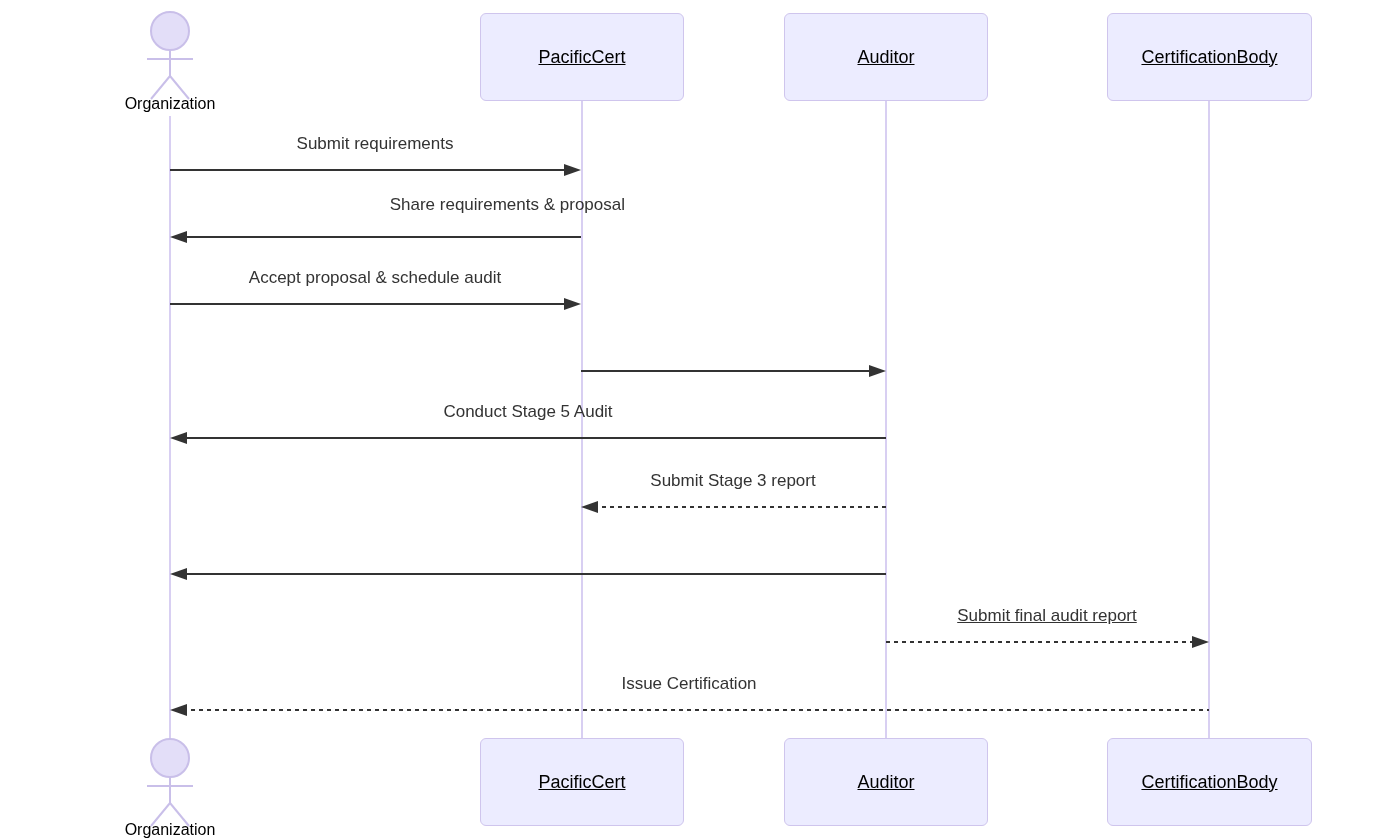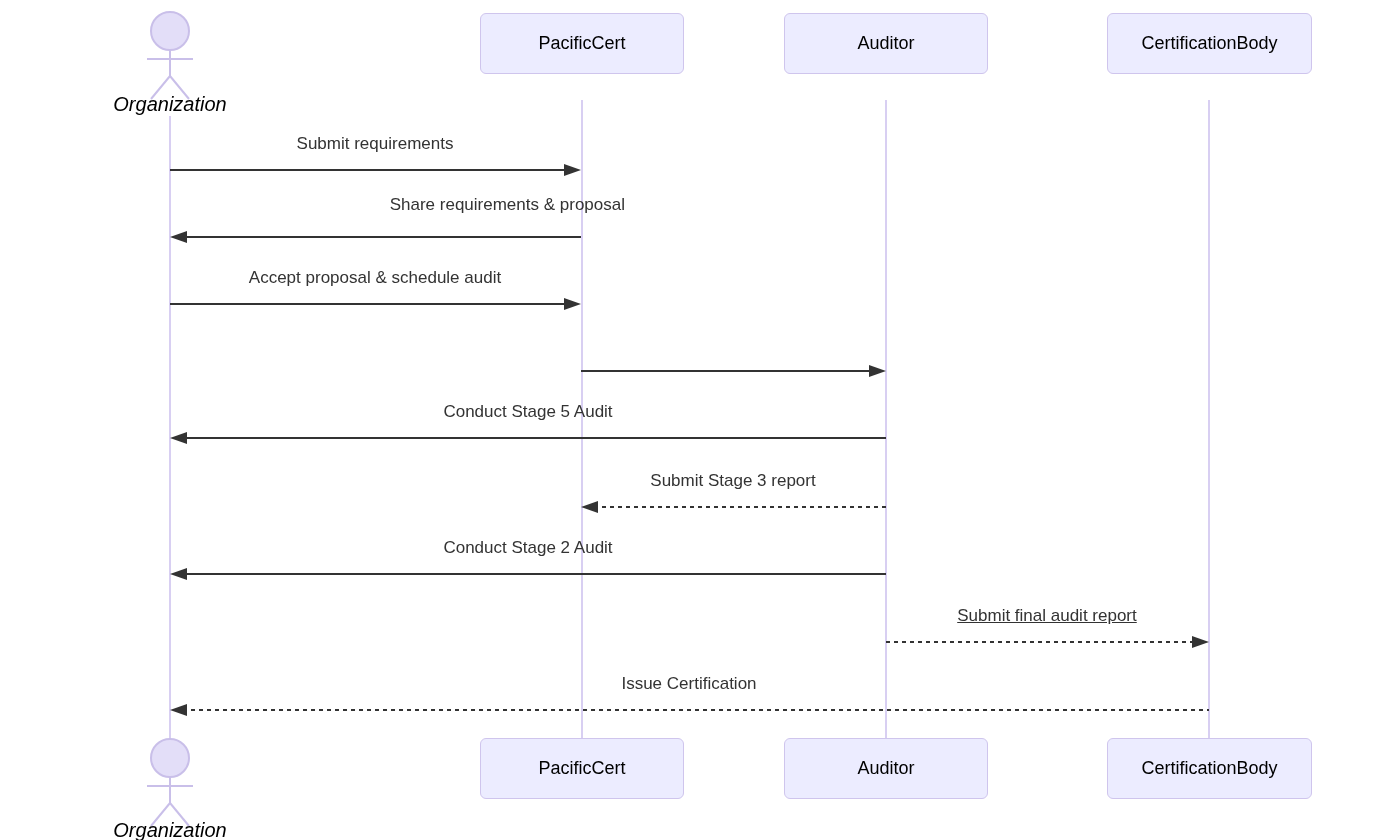--- a/index.html
+++ b/index.html
@@ -12,40 +12,40 @@
     overflow: hidden;
   }
   .lifeline {
     position: absolute;
     width: 2px;
     background: #D8CFF2;
   }
   .pbox {
     position: absolute;
     width: 204px;
-    height: 61px;
+    height: 88px;
     background: #ECECFF;
     border: 1px solid #CFC5ED;
     border-radius: 6px;
     display: flex;
     align-items: center;
     justify-content: center;
     font-size: 18px;
     color: #000000;
     box-sizing: border-box;
+    text-decoration: underline;
   }
   .actor-svg { position: absolute; width: 80px; height: 93px; }
   .actor-label {
     position: absolute;
     width: 160px;
     text-align: center;
-    font-size: 20px;
+    font-size: 16px;
     color: #000000;
     line-height: 22px;
-    font-style: italic;
   }
   .msg-label {
     position: absolute;
     width: 500px;
     text-align: center;
     font-size: 17px;
     color: #333333;
     line-height: 24px;
   }
   .arrow { position: absolute; height: 12px; }
@@ -137,21 +137,20 @@
     <div class="line"></div>
     <div class="head"></div>
   </div>
 
   <div class="msg-label" style="left:483px; top:469px;">Submit Stage 3 report</div>
   <div class="arrow dir-left dashed" style="left:581px; width:305px; top:501px;">
     <div class="line"></div>
     <div class="head"></div>
   </div>
 
-  <div class="msg-label" style="left:278px; top:536px;">Conduct Stage 2 Audit</div>
   <div class="arrow dir-left solid" style="left:170px; width:716px; top:568px;">
     <div class="line"></div>
     <div class="head"></div>
   </div>
 
   <div class="msg-label" style="left:797px; top:604px;text-decoration:underline;">Submit final audit report</div>
   <div class="arrow dir-right dashed" style="left:886px; width:323px; top:636px;">
     <div class="line"></div>
     <div class="head"></div>
   </div>

